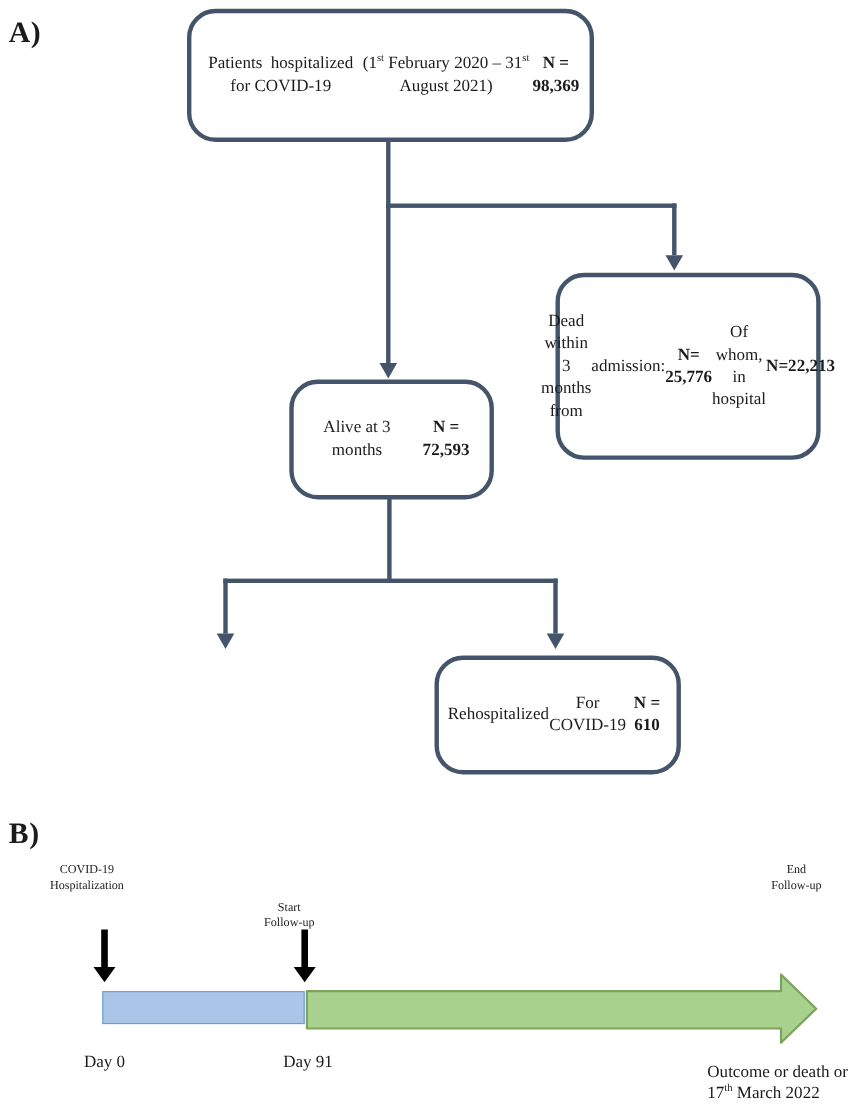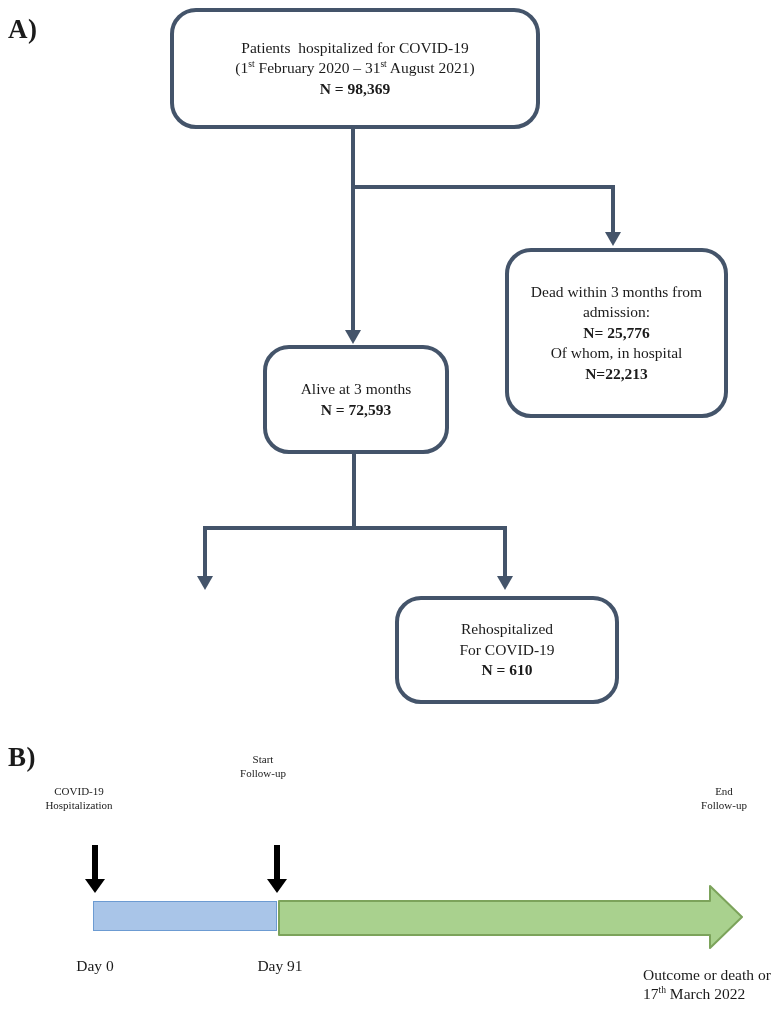--- a/index.html
+++ b/index.html
@@ -8,21 +8,21 @@
     font-family:"Liberation Serif", serif; color:var(--text, #1b1b1b);
     overflow:hidden;
   }
   .panel-label {
     position:absolute; font-size:27px; font-weight:bold; letter-spacing:0.5px;
   }
   
   .fbox {
     position:absolute; box-sizing:border-box;
     border:4.5px solid var(--slate); border-radius:26px; background:#fff;
-    display:flex; flex-direction:column; align-items:center; justify-content:center;
+    display:flex; flex-direction:row; align-items:center; justify-content:center;
     text-align:center; font-size:15.5px; line-height:1.32; padding:4px 8px;
   }
   .fbox .n { font-weight:bold; }
   .keepspace { white-space:pre-wrap; }
   sup { font-size:62%; line-height:0; }
   
   .vline, .hline { position:absolute; background:var(--slate); }
   .tri-down {
     position:absolute; width:0; height:0;
     border-left:8px solid transparent; border-right:8px solid transparent;
@@ -64,21 +64,21 @@
   <div class="tri-down" style="left:197px; top:576px;"></div>
   <div class="vline" style="left:503px; top:526px; width:4px; height:50px;"></div>
   <div class="tri-down" style="left:497px; top:576px;"></div>
 
   <div class="fbox" style="left:170px; top:8px; width:370px; height:121px;">
     <div class="keepspace">Patients  hospitalized for COVID-19</div>
     <div><span>(1</span><sup>st</sup><span> February 2020 – 31</span><sup>st</sup><span> August 2021)</span></div>
     <div class="n">N = 98,369</div>
   </div>
 
-  <div class="fbox" style="left:505px; top:248px; width:223px; height:170px;">
+  <div class="fbox" style="left:505px; top:248px; width:241px; height:170px;">
     <div>Dead within 3 months from</div>
     <div>admission:</div>
     <div class="n">N= 25,776</div>
     <div>Of whom, in hospital</div>
     <div class="n">N=22,213</div>
   </div>
 
   <div class="fbox" style="left:263px; top:345px; width:186px; height:109px;">
     <div>Alive at 3 months</div>
     <div class="n">N = 72,593</div>
@@ -90,21 +90,21 @@
     <div>For COVID-19</div>
     <div class="n">N = 610</div>
   </div>
 
   <div class="panel-label" style="left:8px; top:742px;">B)</div>
 
   <div class="ms-label" style="left:-1px; top:784px;">
     <div>COVID-19</div>
     <div>Hospitalization</div>
   </div>
-  <div class="ms-label" style="left:183px; top:752px;">
+  <div class="ms-label" style="left:183px; top:818px;">
     <div>Start</div>
     <div>Follow-up</div>
   </div>
   <div class="ms-label" style="left:644px; top:784px;">
     <div>End</div>
     <div>Follow-up</div>
   </div>
 
   <div class="black-shaft" style="left:92px; top:845px; height:35px;"></div>
   <div class="black-head" style="left:85px; top:879px;"></div>

